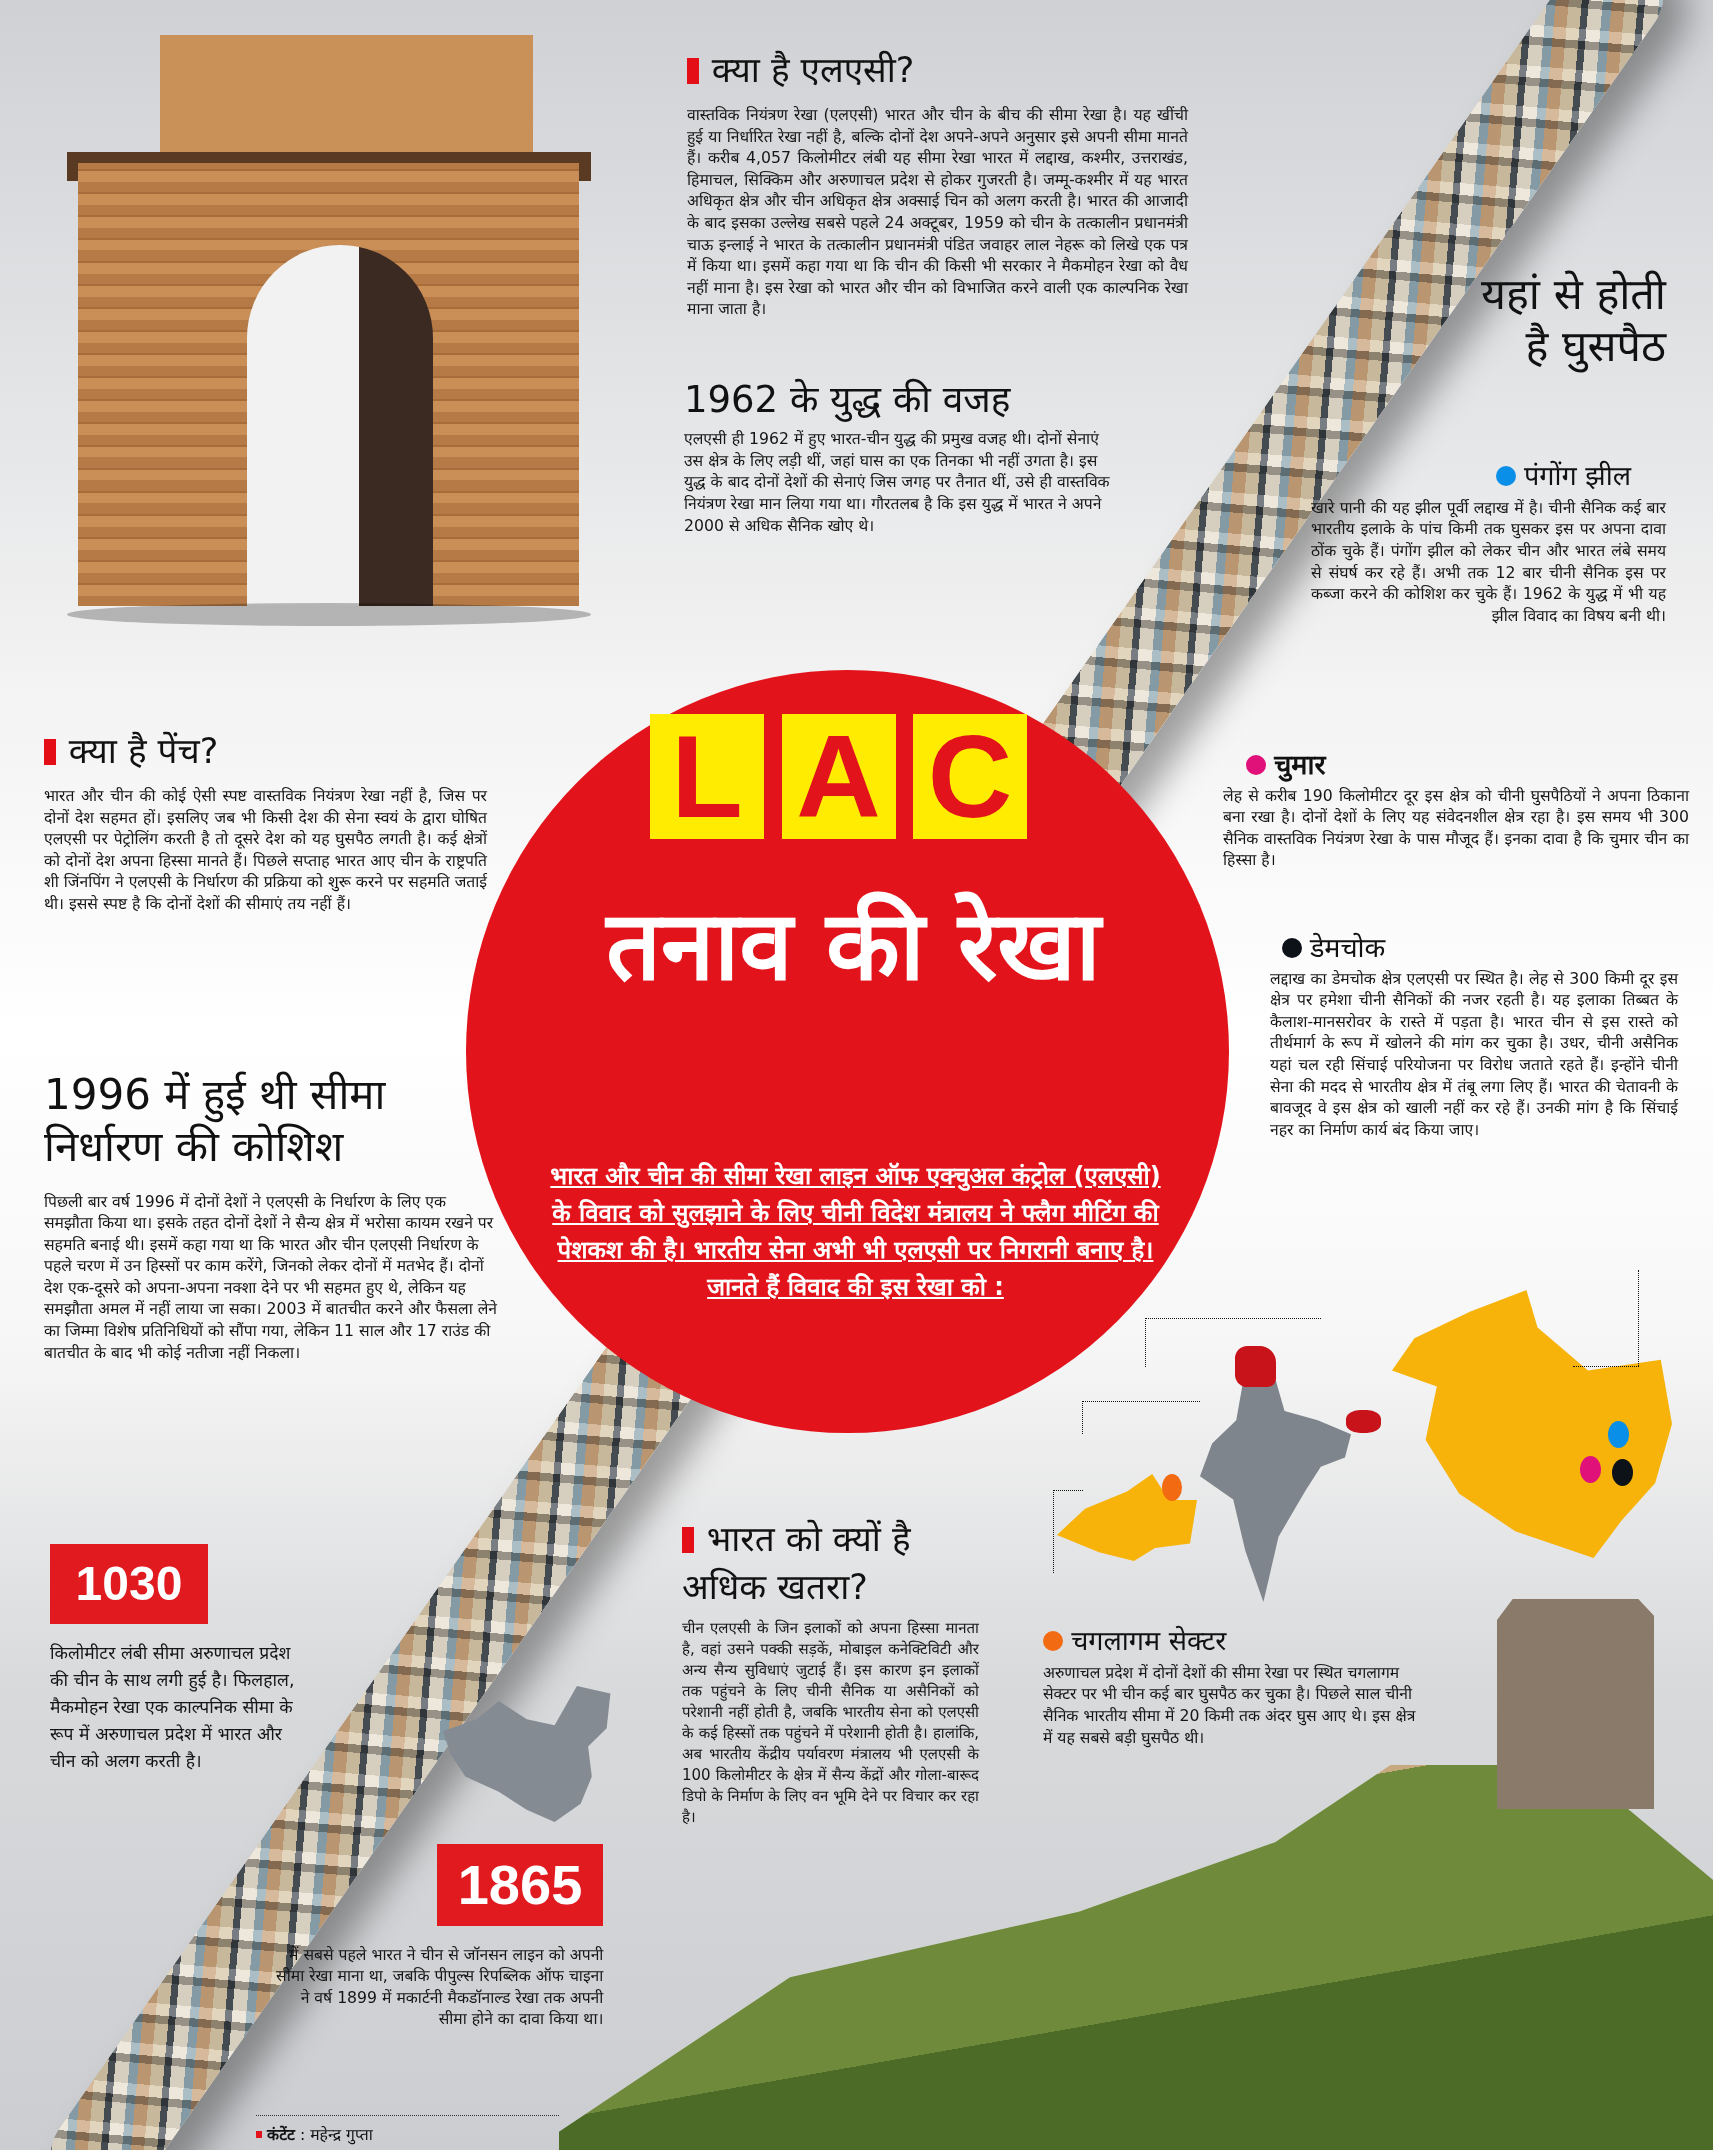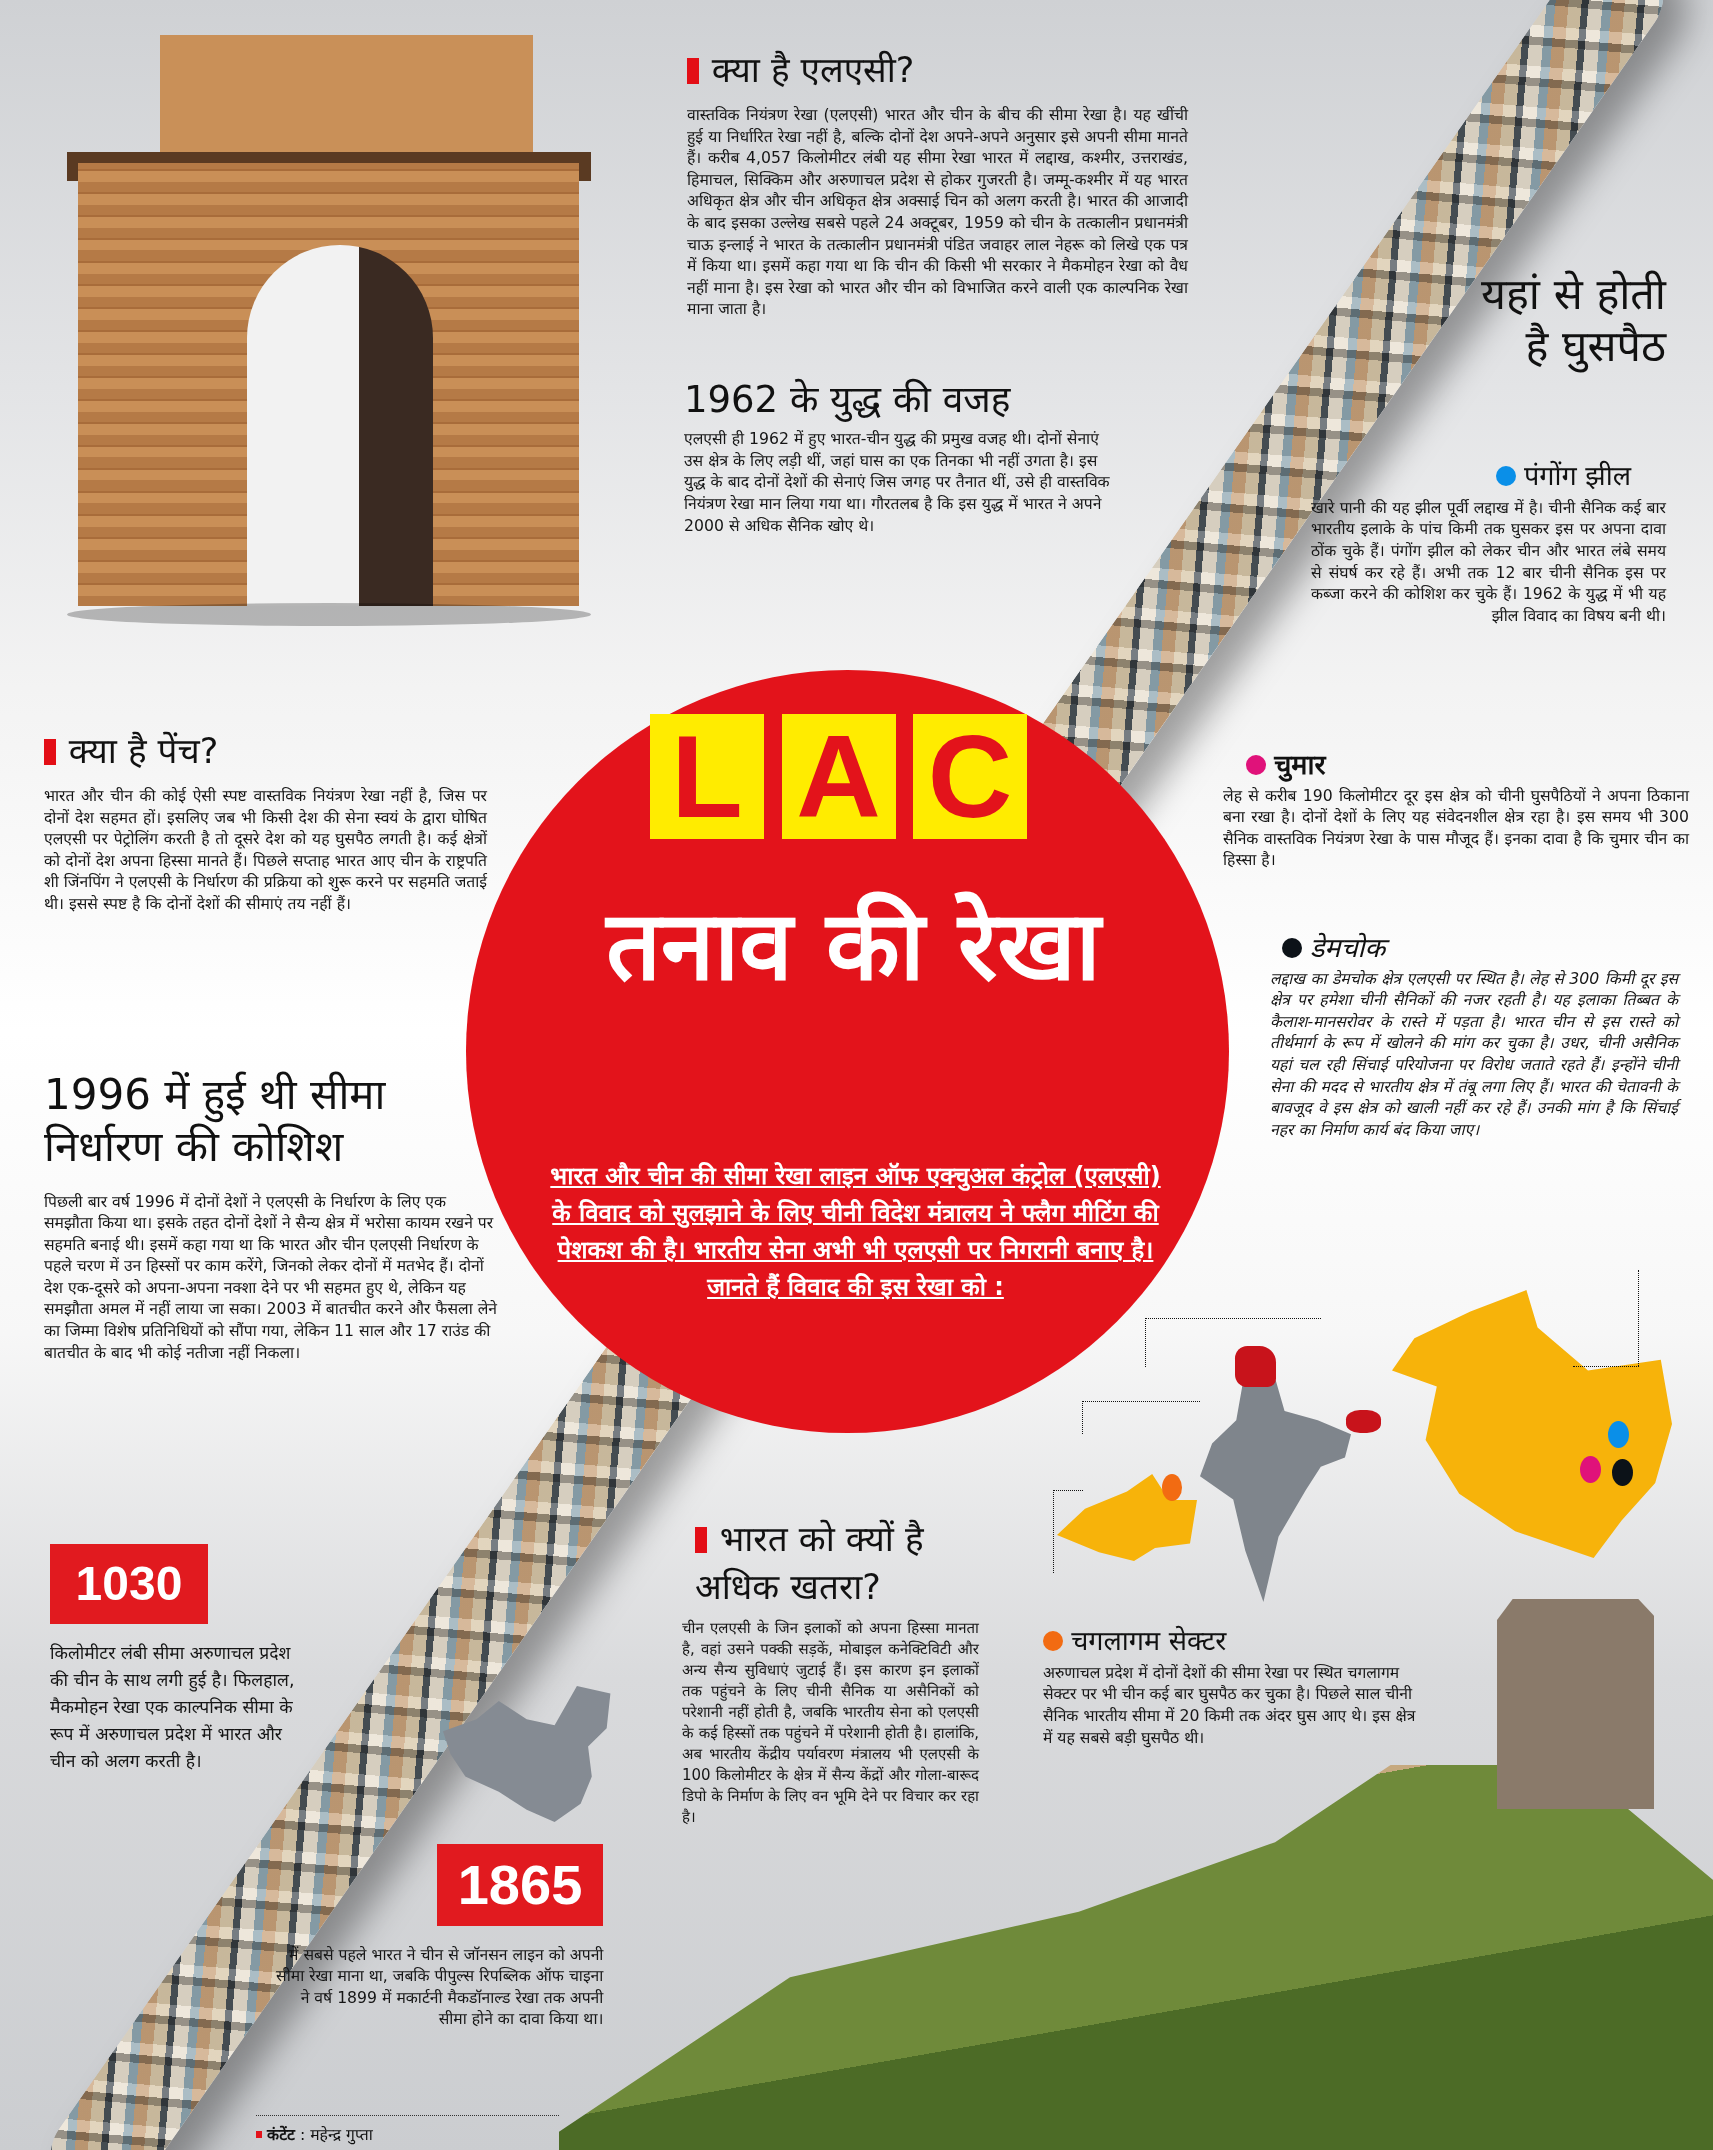--- a/index.html
+++ b/index.html
@@ -98,21 +98,21 @@
   <p class="para just" style="margin:0;text-align-last:right;">खारे पानी की यह झील पूर्वी लद्दाख में है। चीनी सैनिक कई बार भारतीय इलाके के पांच किमी तक घुसकर इस पर अपना दावा ठोंक चुके हैं। पंगोंग झील को लेकर चीन और भारत लंबे समय से संघर्ष कर रहे हैं। अभी तक 12 बार चीनी सैनिक इस पर कब्जा करने की कोशिश कर चुके हैं। 1962 के युद्ध में भी यह झील विवाद का विषय बनी थी।</p>
 </section>
 
 <section class="abs" style="left:1223px;top:749px;width:466px;">
   <h3 class="h-mid" style="margin:0 0 4.7px 23px;font-weight:bold;">
     <span class="dot" style="background:#e0127a;"></span><span>चुमार</span>
   </h3>
   <p class="para just" style="margin:0;">लेह से करीब 190 किलोमीटर दूर इस क्षेत्र को चीनी घुसपैठियों ने अपना ठिकाना बना रखा है। दोनों देशों के लिए यह संवेदनशील क्षेत्र रहा है। इस समय भी 300 सैनिक वास्तविक नियंत्रण रेखा के पास मौजूद हैं। इनका दावा है कि चुमार चीन का हिस्सा है।</p>
 </section>
 
-<section class="abs" style="left:1270px;top:932px;width:408px;font-style:italic;">
+<section class="abs" style="left:1270px;top:932px;width:408px;">
   <h3 class="h-mid" style="margin:0 0 4.7px 11.7px;font-weight:normal;">
     <span class="dot" style="background:#0c1218;"></span><span>डेमचोक</span>
   </h3>
   <p class="para just" style="margin:0;">लद्दाख का डेमचोक क्षेत्र एलएसी पर स्थित है। लेह से 300 किमी दूर इस क्षेत्र पर हमेशा चीनी सैनिकों की नजर रहती है। यह इलाका तिब्बत के कैलाश-मानसरोवर के रास्ते में पड़ता है। भारत चीन से इस रास्ते को तीर्थमार्ग के रूप में खोलने की मांग कर चुका है। उधर, चीनी असैनिक यहां चल रही सिंचाई परियोजना पर विरोध जताते रहते हैं। इन्होंने चीनी सेना की मदद से भारतीय क्षेत्र में तंबू लगा लिए हैं। भारत की चेतावनी के बावजूद वे इस क्षेत्र को खाली नहीं कर रहे हैं। उनकी मांग है कि सिंचाई नहर का निर्माण कार्य बंद किया जाए।</p>
 </section>
 
 <div class="circle"></div>
 <div class="lac">
   <span>L</span><span>A</span><span>C</span>
 </div>
@@ -141,21 +141,21 @@
 <section class="abs" style="left:274px;top:1844px;width:344px;">
   <div class="numbox" style="margin-left:163px;width:166px;height:82px;font-size:56px;line-height:82px;">1865</div>
   <p class="para right" style="margin:17.5px 14.6px 0 0;">में सबसे पहले भारत ने चीन से जॉनसन लाइन को अपनी सीमा रेखा माना था, जबकि पीपुल्स रिपब्लिक ऑफ चाइना ने वर्ष 1899 में मकार्टनी मैकडॉनाल्ड रेखा तक अपनी सीमा होने का दावा किया था।</p>
 </section>
 
 <div class="abs" style="left:256px;top:2115px;width:303px;border-top:1.7px dotted #333;padding-top:7px;font-size:15.7px;">
   <span style="display:inline-block;width:6.4px;height:6.4px;background:#e3131b;margin-right:4.7px;vertical-align:2.3px;"></span><b>कंटेंट</b> : <span>महेन्द्र गुप्ता</span>
 </div>
 
 <section class="abs" style="left:682px;top:1515px;width:297px;">
-  <h2 class="h-big" style="margin:0 13px 7px;font-size:35px;line-height:48px;">
+  <h2 class="h-big" style="margin:0 0 7px;font-size:35px;line-height:48px;">
     <span class="redbar"></span><span>भारत को क्यों है अधिक खतरा?</span>
   </h2>
   <p class="para just" style="margin:0;font-size:15px;line-height:21px;">चीन एलएसी के जिन इलाकों को अपना हिस्सा मानता है, वहां उसने पक्की सड़कें, मोबाइल कनेक्टिविटी और अन्य सैन्य सुविधाएं जुटाई हैं। इस कारण इन इलाकों तक पहुंचने के लिए चीनी सैनिक या असैनिकों को परेशानी नहीं होती है, जबकि भारतीय सेना को एलएसी के कई हिस्सों तक पहुंचने में परेशानी होती है। हालांकि, अब भारतीय केंद्रीय पर्यावरण मंत्रालय भी एलएसी के 100 किलोमीटर के क्षेत्र में सैन्य केंद्रों और गोला-बारूद डिपो के निर्माण के लिए वन भूमि देने पर विचार कर रहा है।</p>
 </section>
 
 <div class="ladakh"></div>
 <div class="india"></div>
 <div class="jk"></div>
 <div class="arunachal"></div>
 <div class="arun-map"></div>

